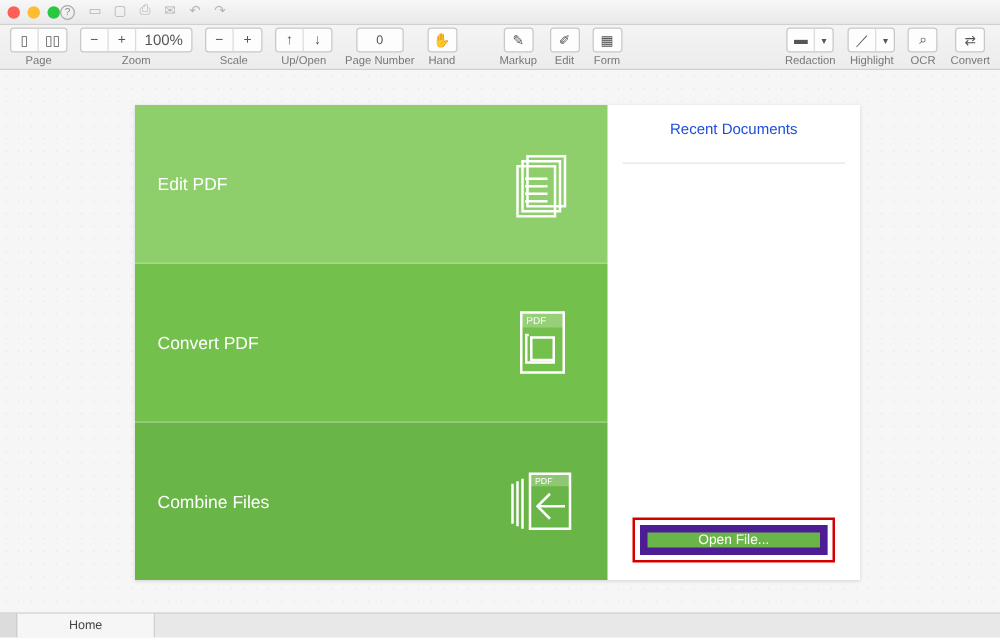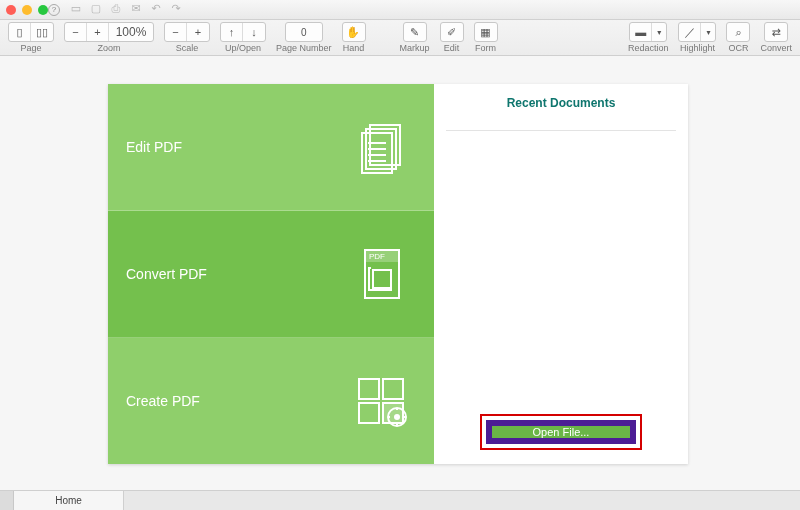--- a/index.html
+++ b/index.html
@@ -30,29 +30,29 @@
 
   
   .canvas { position:absolute; top:56px; left:0; right:0; bottom:20px;
     background-color:#f6f6f6;
     background-image: radial-gradient(#d9d9d9 0.6px, transparent 0.6px);
     background-size:10px 10px;
   }
 
   
   .panel { position:absolute; top:28px; left:108px; width:580px; height:380px; background:#fff; box-shadow:0 1px 3px rgba(0,0,0,0.15); display:flex; }
-  .tiles { width:326px; display:flex; flex-direction:column; }
+  .tiles { width:378px; display:flex; flex-direction:column; }
   .tile { flex:1; display:flex; align-items:center; justify-content:space-between; padding:0 22px 0 18px; color:#fff; border-bottom:1px solid rgba(255,255,255,0.25); cursor:pointer; }
   .tile:last-child{border-bottom:none;}
   .tile .txt { font-size:14px; font-weight:400; }
   .tile .ico { width:60px; height:60px; display:flex; align-items:center; justify-content:center; }
   .c-edit{background:#8fcf6b;} .c-conv{background:#74c04d;} .c-create{background:#8fcf6b;} .c-comb{background:#6ab547;}
 
   .recent { flex:1; display:flex; flex-direction:column; align-items:center; padding:10px 12px 14px 12px; }
-  .recent h3 { font-size:12px; font-weight:700; color:#0f766e; margin:2px 0 20px 0; }
+  .recent h3 { font-size:12px; font-weight:400; color:#1d4ed8; margin:2px 0 20px 0; }
   .recent .divider { width:100%; height:1px; background:#e3e3e3; }
   .recent .body { flex:1; width:100%; }
   .highlight-box { border:2px solid #d40000; padding:4px; }
   .open-btn { width:150px; height:24px; background:#6ab547; color:#fff; font-size:11px; border:6px solid #4c1d95; display:flex; align-items:center; justify-content:center; cursor:pointer; }
 
   
   .tabbar { position:absolute; bottom:0; left:0; right:0; height:20px; background:#e8e8e8; border-top:1px solid #cfcfcf; display:flex; align-items:stretch; }
   .tabbar .gutter { width:14px; background:#dcdcdc; border-right:1px solid #c8c8c8; }
   .tab { min-width:110px; padding:0 2px; font-size:10px; color:#444; background:#f6f6f6; border-right:1px solid #cfcfcf; display:flex; align-items:center; justify-content:center; }
 
@@ -197,38 +197,36 @@
           <svg width="50" height="56" viewBox="0 0 50 56">
             <rect x="8" y="4" width="34" height="48"></rect>
             <rect x="8" y="4" width="34" height="12" fill="rgba(255,255,255,0.25)" stroke="none"></rect>
             <text x="12" y="13" font-size="8" fill="#fff" stroke="none">PDF</text>
             <rect x="16" y="24" width="18" height="18"></rect>
             <polyline points="14,22 12,22 12,44 34,44 34,42" stroke-dasharray="0"></polyline>
           </svg>
         </span>
       </div>
 
-      <div class="tile c-create">
-        <span class="txt">Create PDF</span>
+
+      <div class="tile c-comb">
+        <span class="txt">Combine Files</span>
         <span class="ico">
-          <svg width="58" height="56" viewBox="0 0 58 56">
-            <rect x="6" y="6" width="20" height="20"></rect>
-              <rect x="30" y="6" width="20" height="20"></rect>
-            <rect x="6" y="30" width="20" height="20"></rect>
-              <rect x="30" y="30" width="20" height="20" fill="rgba(255,255,255,0.2)"></rect>
-            <circle cx="44" cy="44" r="9"></circle>
-              <circle cx="44" cy="44" r="3" fill="#fff" stroke="none"></circle>
-            <line x1="44" y1="35" x2="44" y2="37"></line>
-              <line x1="44" y1="51" x2="44" y2="53"></line>
-            <line x1="35" y1="44" x2="37" y2="44"></line>
-              <line x1="51" y1="44" x2="53" y2="44"></line>
+          <svg width="60" height="56" viewBox="0 0 60 56">
+            <line x1="6" y1="14" x2="6" y2="46"></line>
+              <line x1="10" y1="12" x2="10" y2="48"></line>
+              <line x1="14" y1="10" x2="14" y2="50"></line>
+            <rect x="20" y="6" width="32" height="44"></rect>
+            <rect x="20" y="6" width="32" height="10" fill="rgba(255,255,255,0.25)" stroke="none"></rect>
+            <text x="24" y="14" font-size="7" fill="#fff" stroke="none">PDF</text>
+            <polyline points="36,22 26,32 36,42"></polyline>
+              <line x1="26" y1="32" x2="48" y2="32"></line>
           </svg>
         </span>
       </div>
-
     </div>
 
     <div class="recent">
       <h3>Recent Documents</h3>
       <div class="divider"></div>
       <div class="body"></div>
       <div class="highlight-box">
         <div class="open-btn">Open File...</div>
       </div>
     </div>

